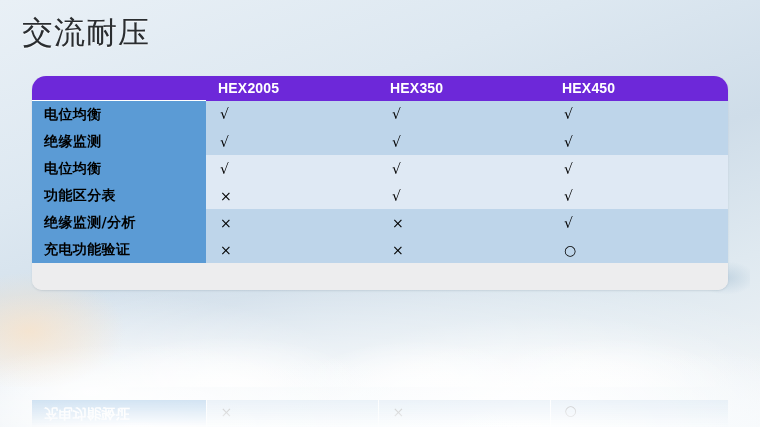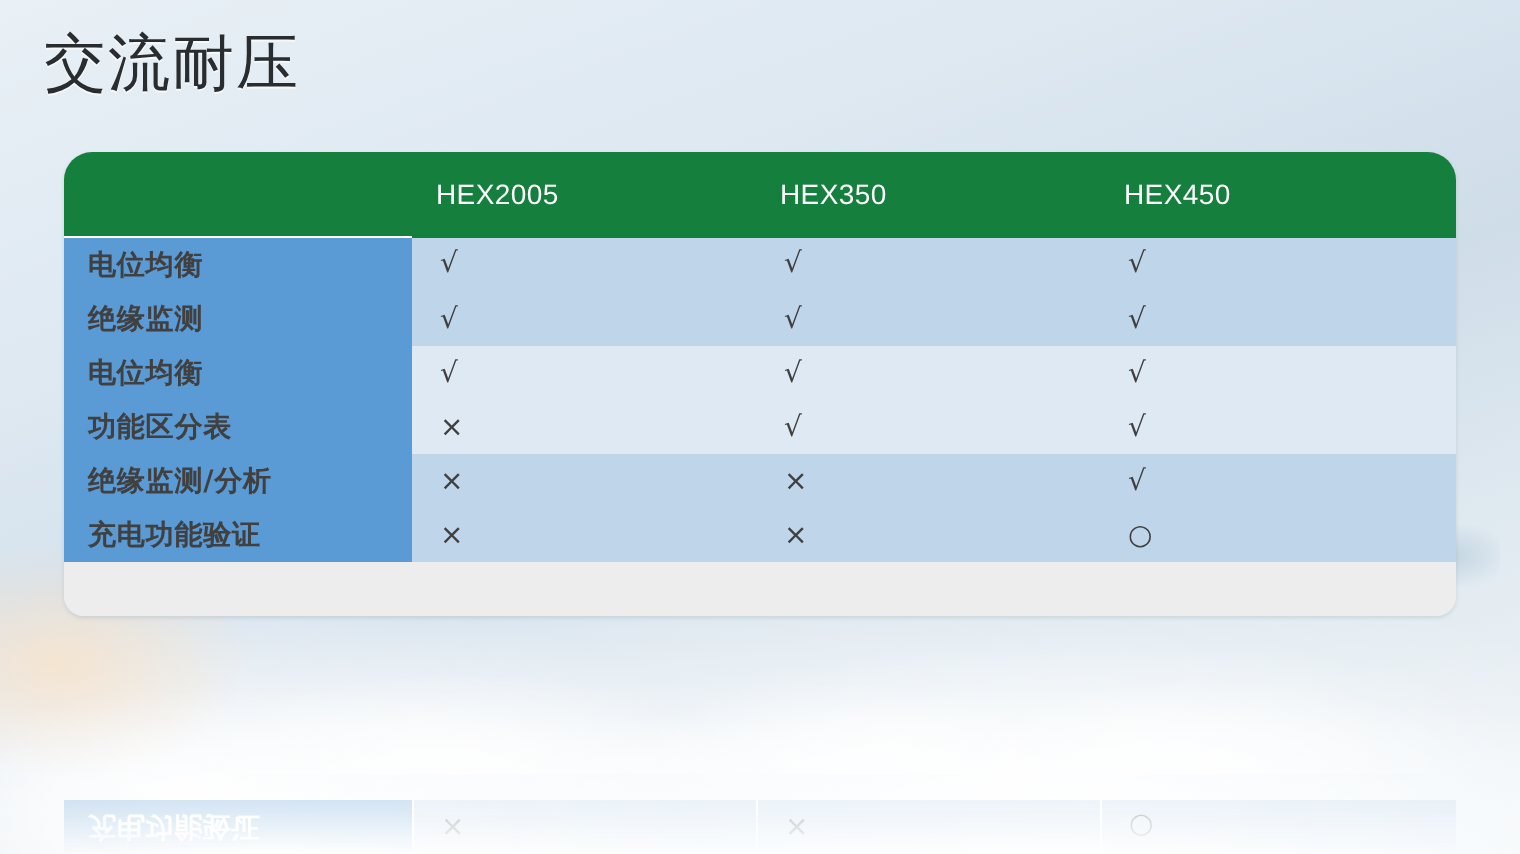--- a/index.html
+++ b/index.html
@@ -48,29 +48,29 @@
     border-radius:14px 14px 10px 10px;overflow:hidden;
     background:#ededee;
     box-shadow:0 1px 2px rgba(90,110,130,0.18);
   }
   .ftable col.c0{width:174px;}
   .ftable col.c1{width:172px;}
   .ftable col.c2{width:172px;}
   .ftable col.c3{width:178px;}
 
   .ftable thead th{
-    background:#15803d;color:#ffffff;
-    font-size:14px;font-weight:400;text-align:left;
-    height:42px;padding:0 0 0 12px;border:0;
+    background:#6d28d9;color:#ffffff;
+    font-size:14px;font-weight:700;text-align:left;
+    height:24px;padding:0 0 0 12px;border:0;
     letter-spacing:0.2px;
   }
   .ftable thead th.blank{padding:0;}
 
   .ftable tbody td{
-    height:27px;padding:0;border:0;font-size:14px;color:#404040;vertical-align:middle;
+    height:27px;padding:0;border:0;font-size:14px;color:#000000;vertical-align:middle;
   }
   .rowlabel{
     background:#5b9bd5;color:#ffffff;font-weight:700;
     padding-left:12px !important;
     font-family:"DejaVu Sans","Liberation Sans",sans-serif;
     border-top:1px solid #ffffff;
     letter-spacing:0.4px;
   }
   tbody tr:first-child .rowlabel{border-top:1px solid #ffffff;}
   .cell{

